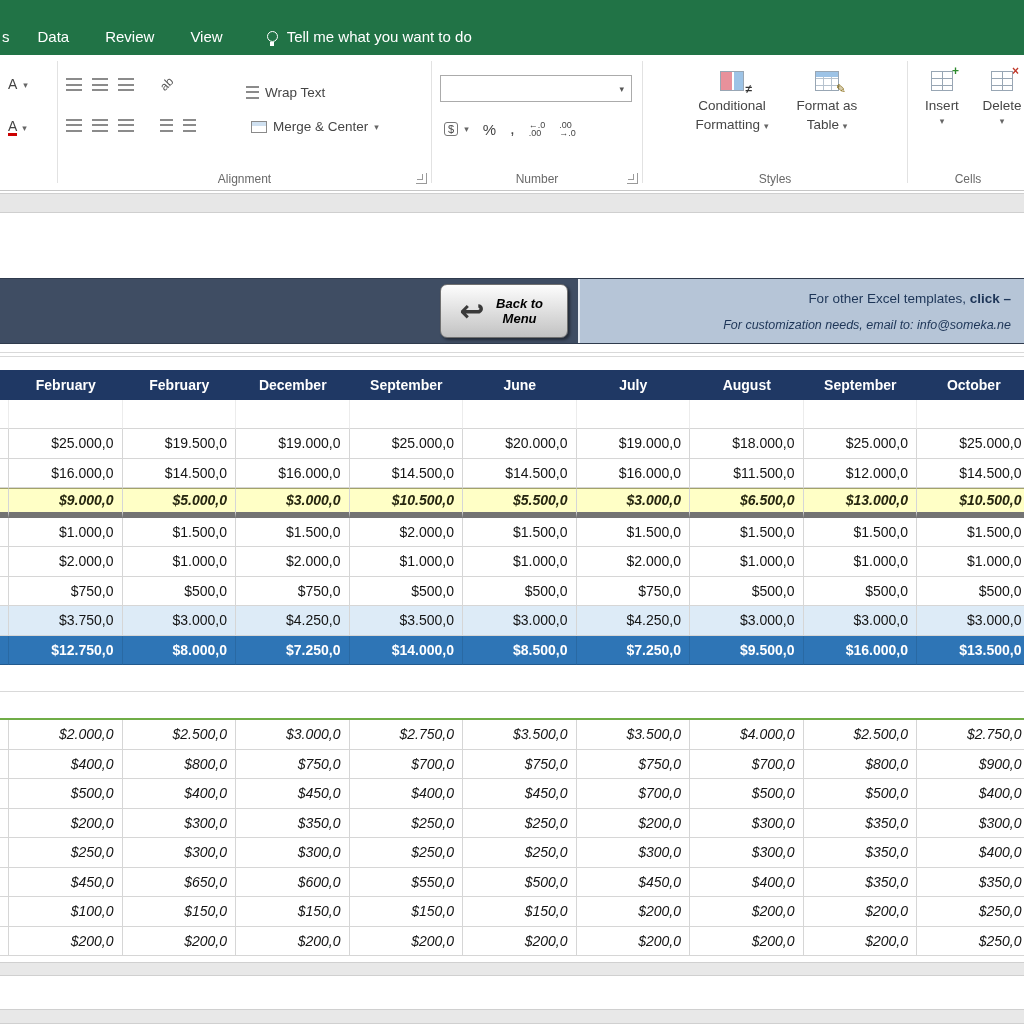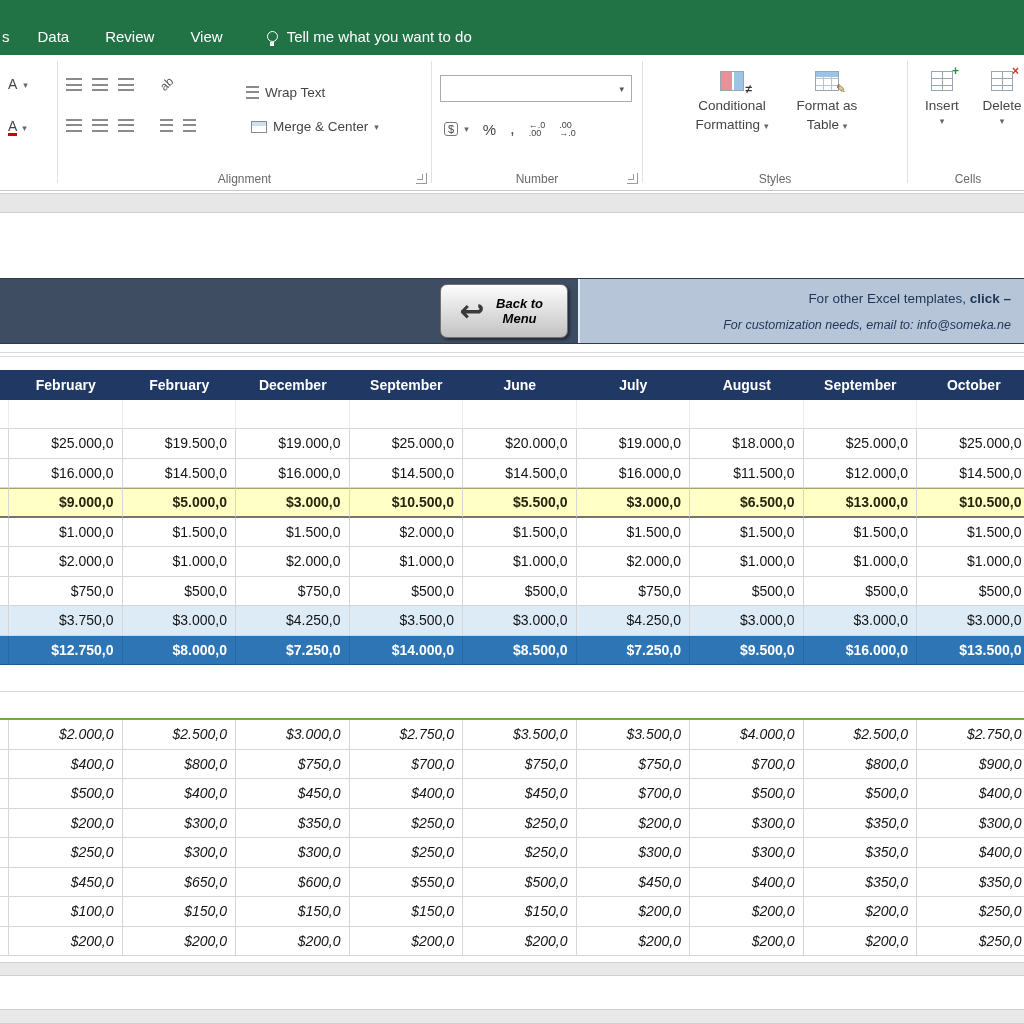--- a/index.html
+++ b/index.html
@@ -64,21 +64,21 @@
 
 
 #sheet{left:0;top:370px;width:1031px}
 #table2{left:0;top:718px;width:1031px;border-top:2px solid #70AD47}
 #table2 .c{font-style:italic}
 .trow{display:flex;height:29.5px}
 .c{flex:0 0 113.5px;display:flex;align-items:center;justify-content:flex-end;padding-right:8px;font-size:14px;background:#fff;border-right:1px solid #d6d6d6;border-bottom:1px solid #d6d6d6;color:#141414;overflow:hidden;white-space:nowrap}
 .c0{flex:0 0 9px;padding:0}
 .hrow .c{background:#1F3864;border-right:0;border-bottom:0;color:#fff;font-weight:700;justify-content:center;padding:0;font-size:14px}
 .sprow .c{border-right:1px solid #ececec}
-.r-highlight .c{background:#ffffc6;font-weight:700;border-top:1px solid #a3a36b;border-bottom:2px solid #737373;color:#26260f}
+.r-highlight .c{background:#ffffc6;font-weight:700;font-style:italic;border-top:1px solid #a3a36b;border-bottom:6px solid #737373;color:#26260f}
 .r-subtotal .c{background:#DDEBF7}
 .r-total .c{background:#2E75B6;color:#fff;font-weight:700;border-right:1px solid rgba(0,0,0,.10);border-bottom:1px solid #225a8e}
 </style>
 </head>
 <body>
 
 <div id="titlebar" class="abs">
   <span class="tab partial">s</span>
   <span class="tab">Data</span>
   <span class="tab">Review</span>

